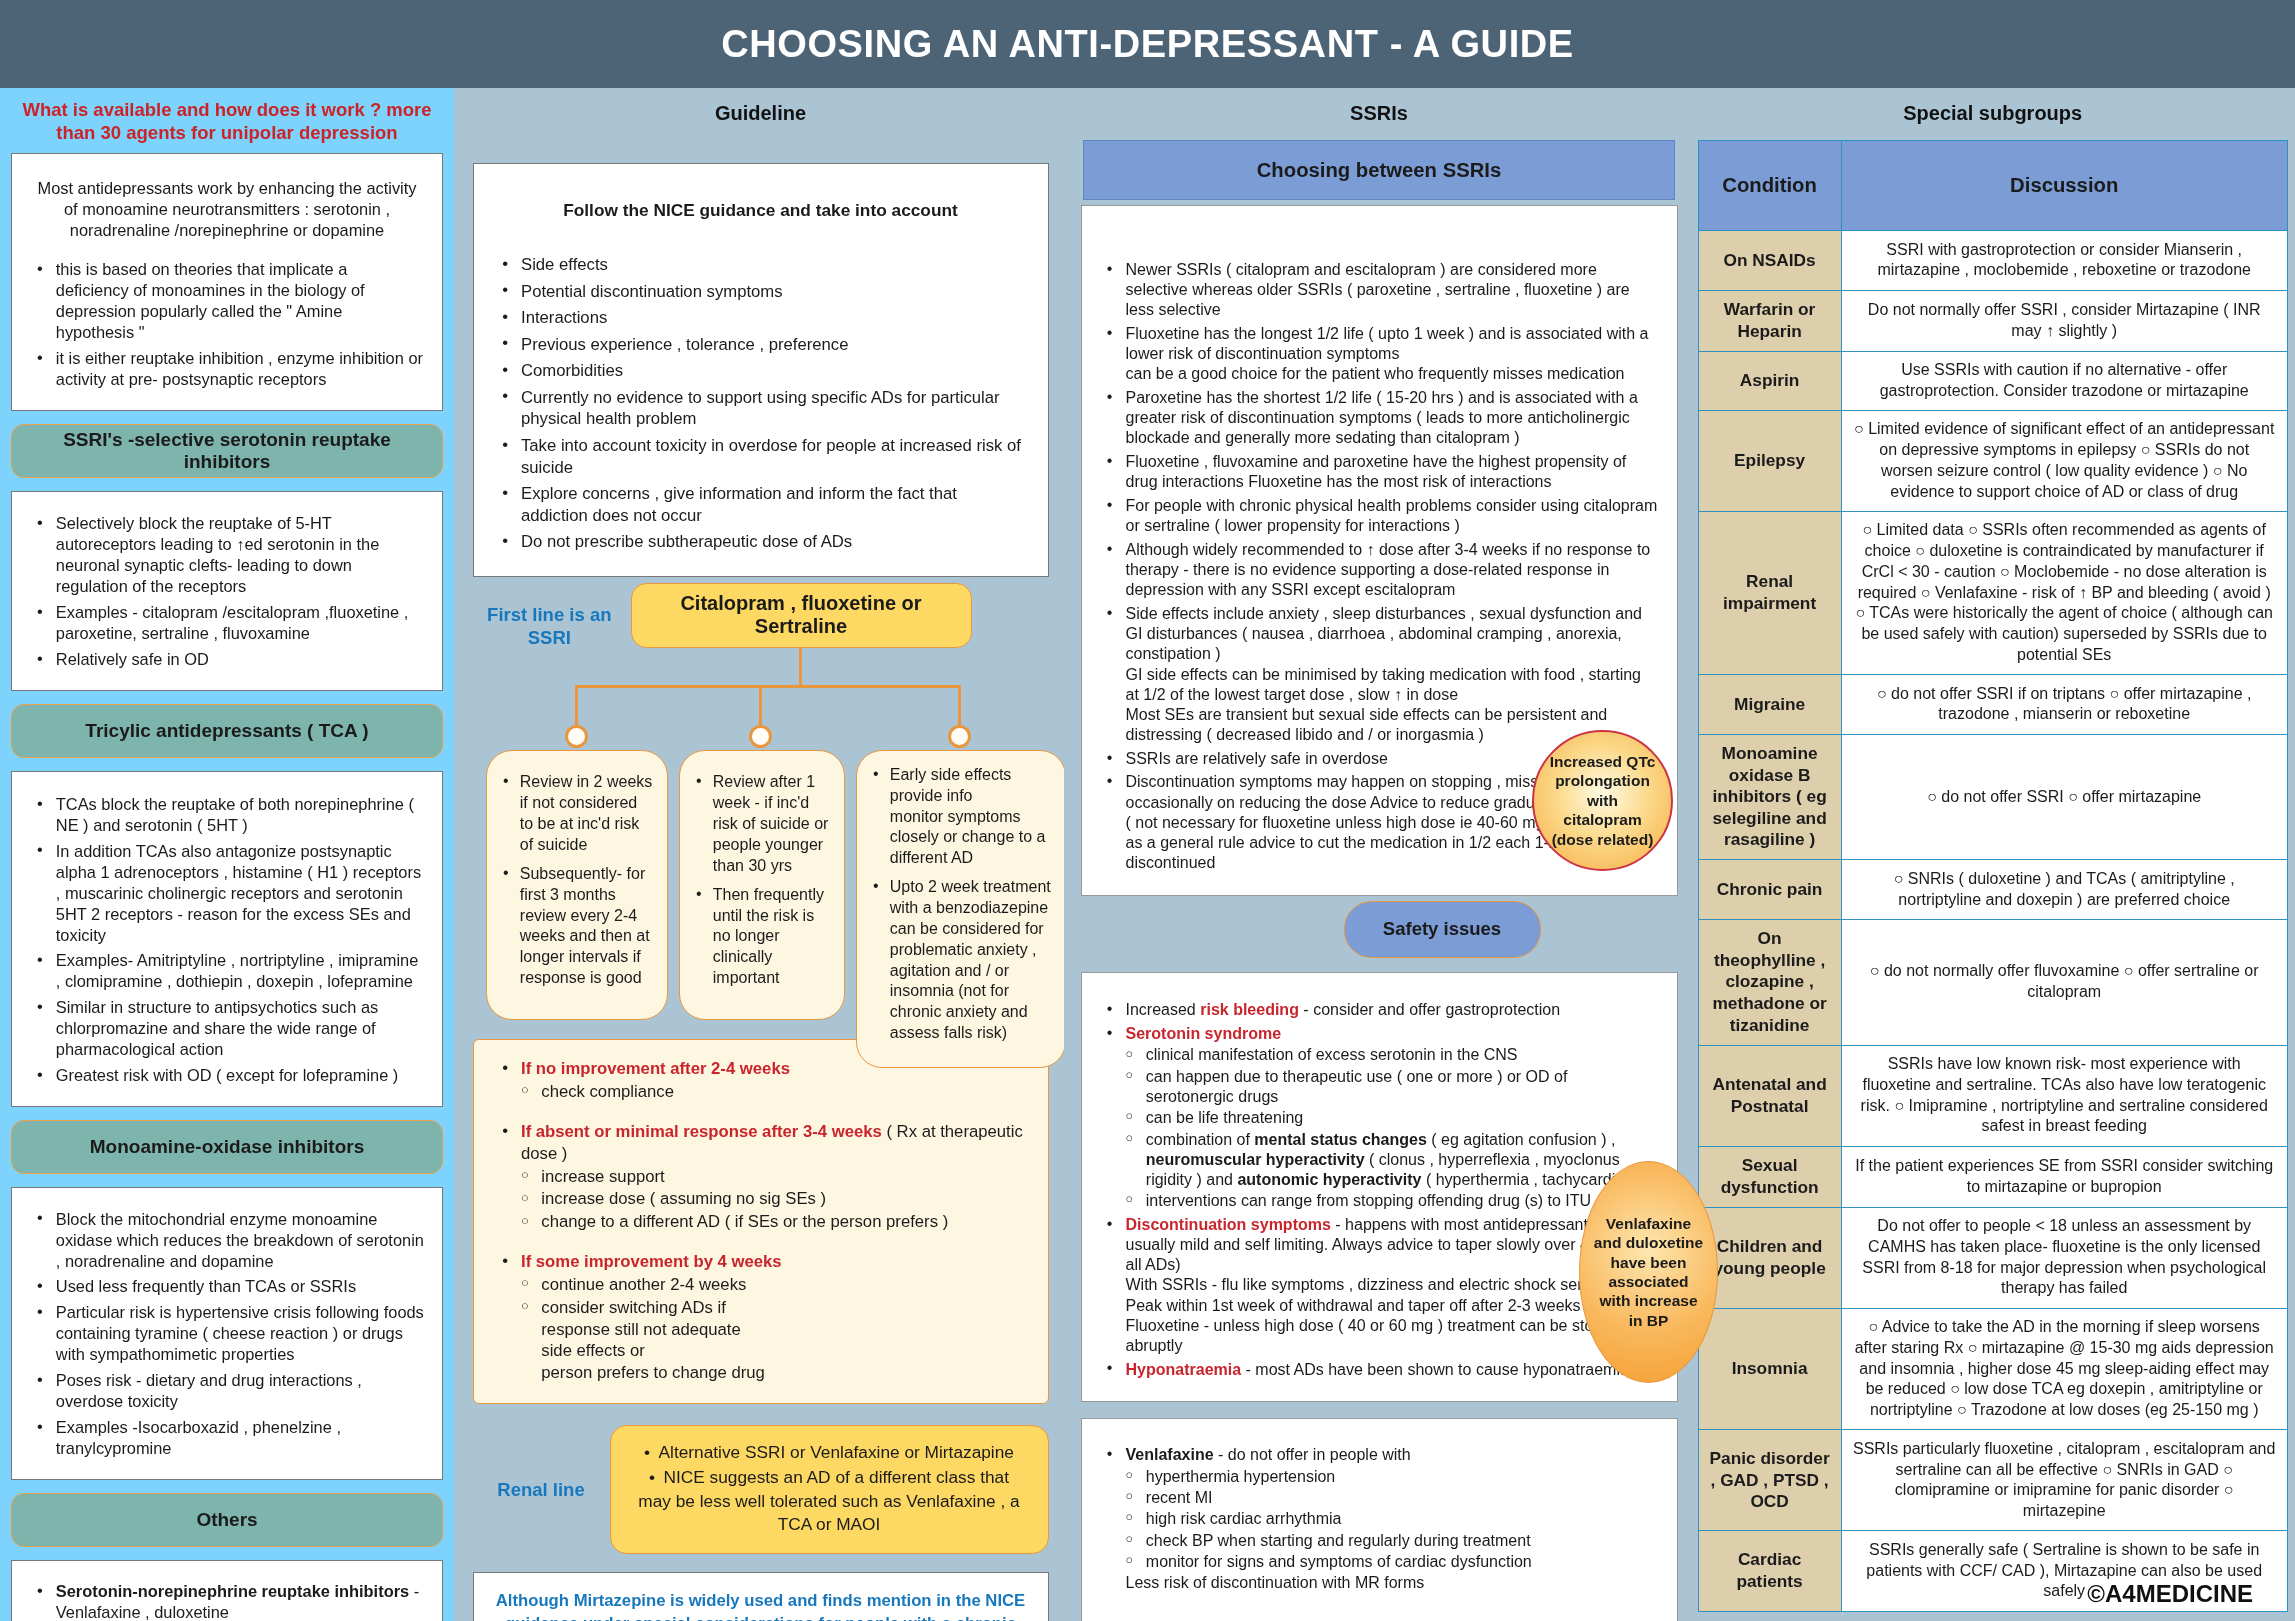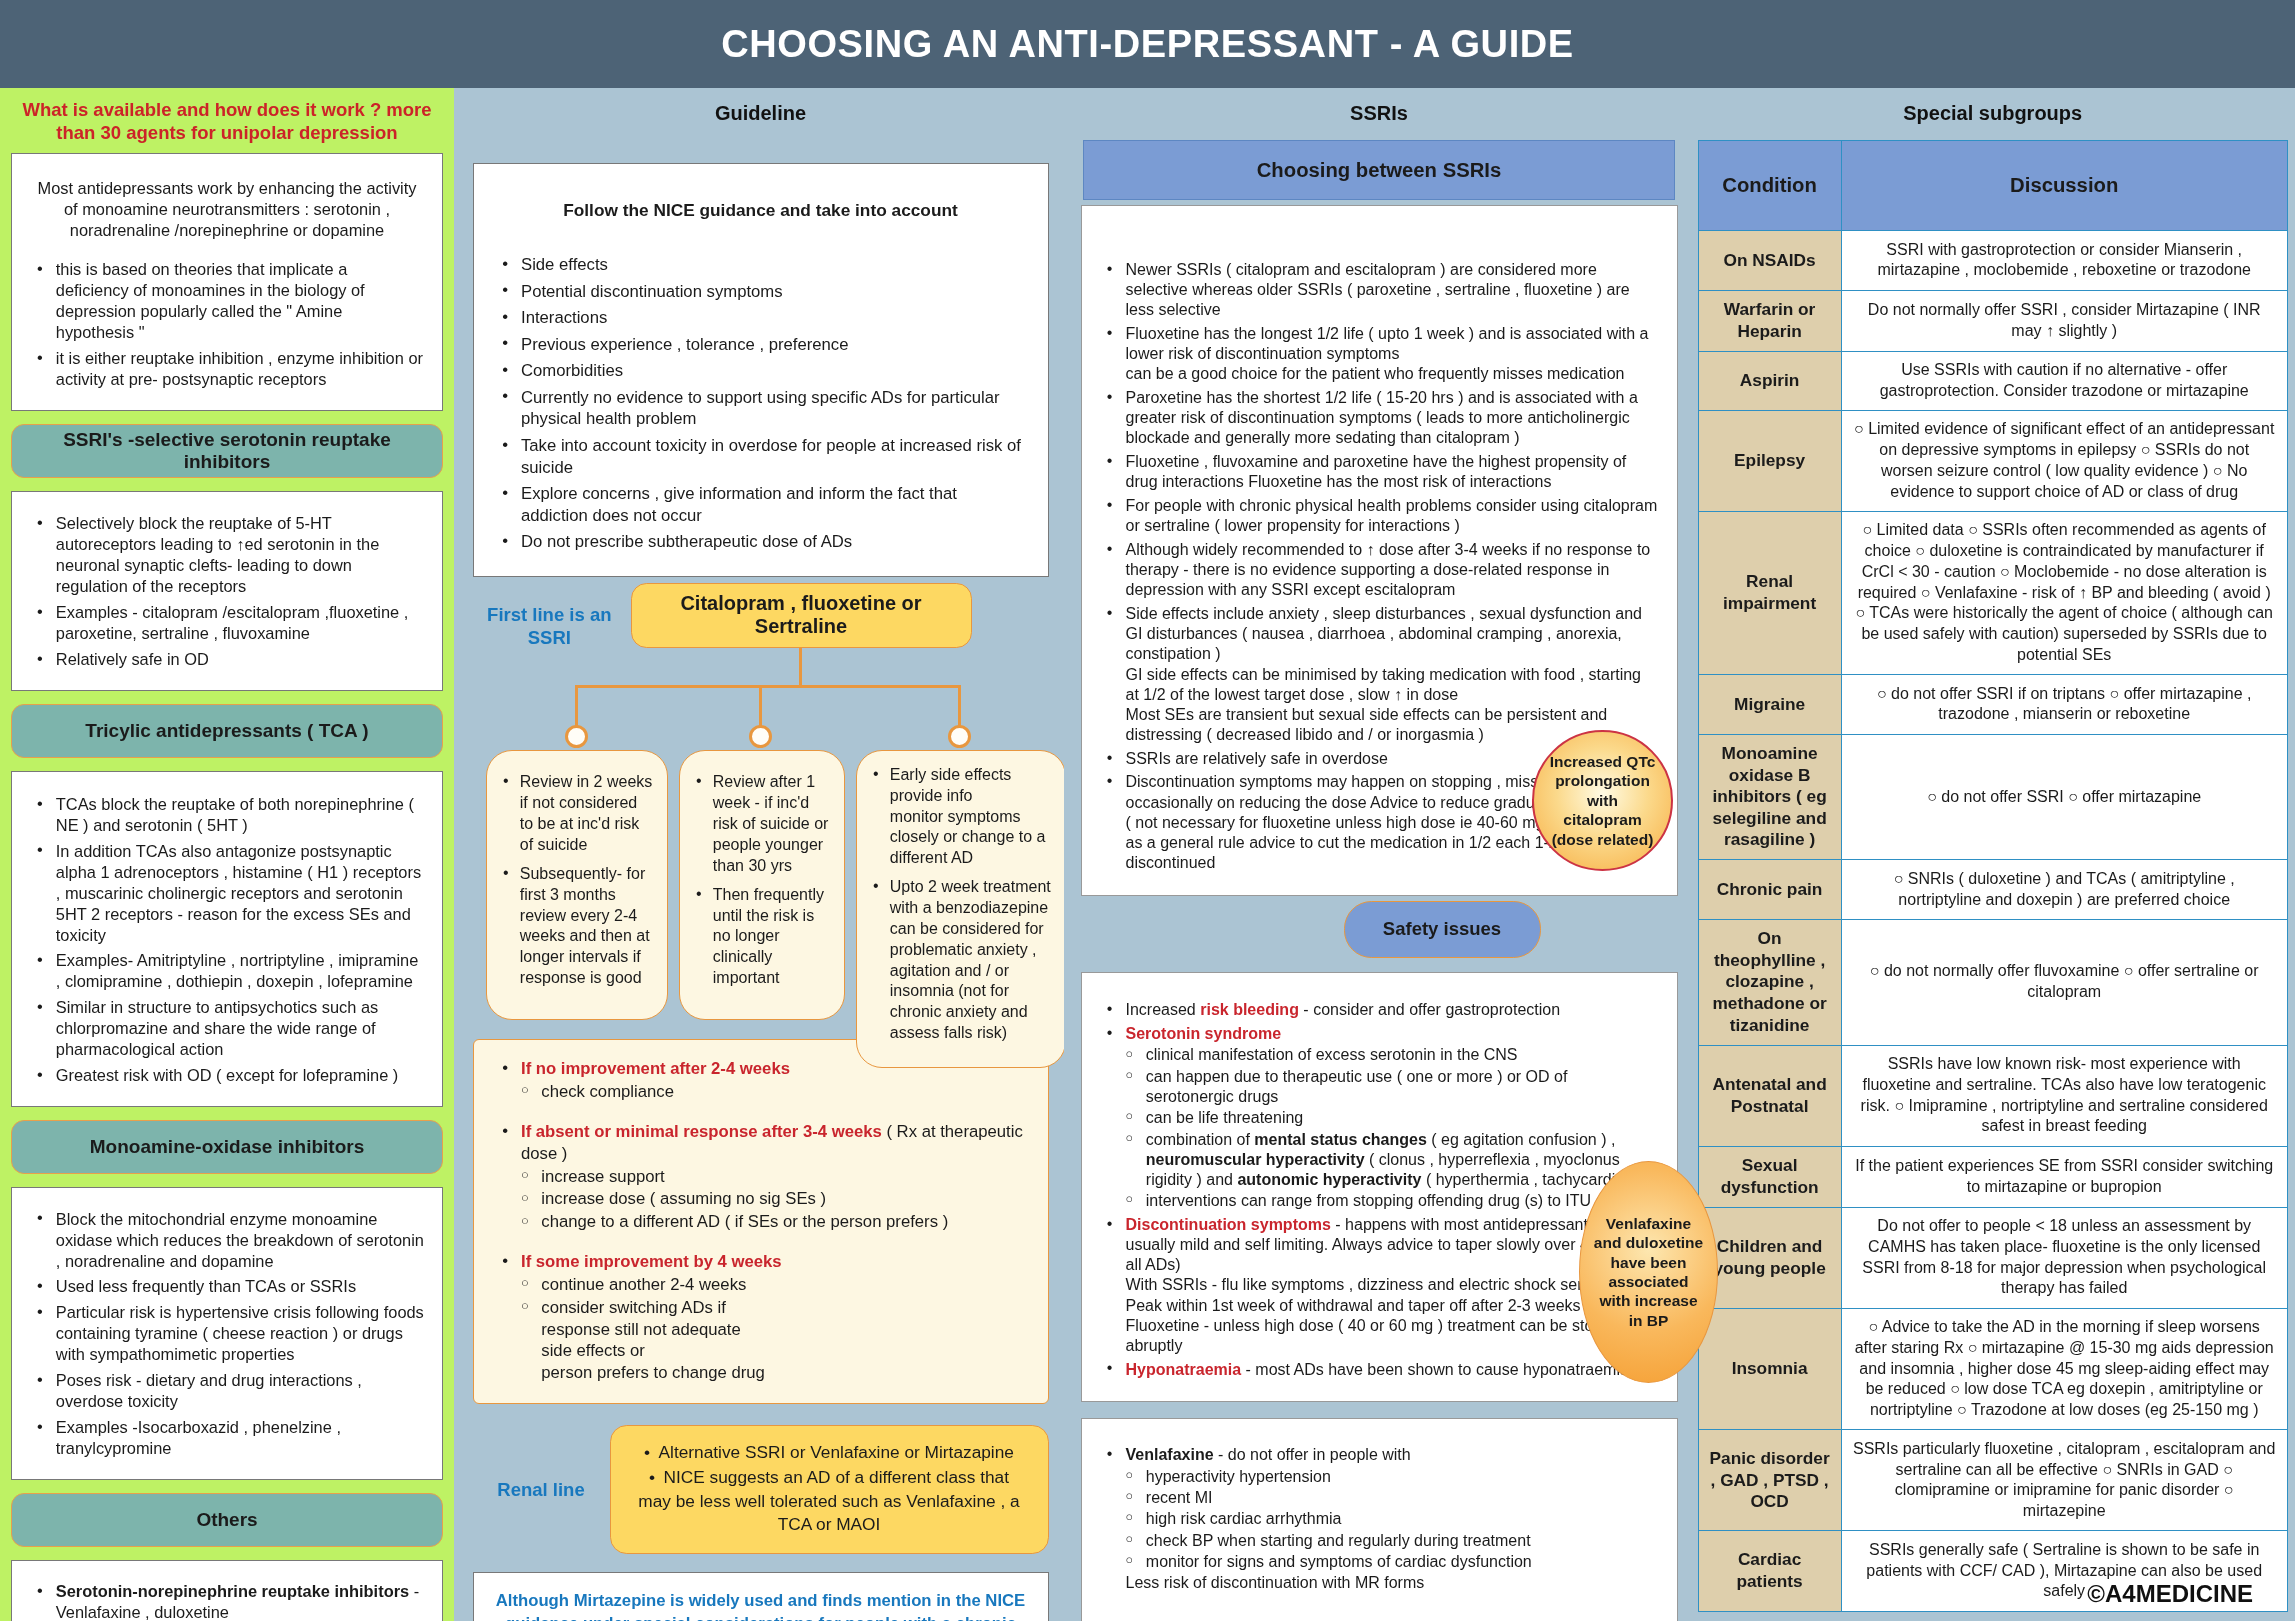--- a/index.html
+++ b/index.html
@@ -1,21 +1,21 @@
 <!DOCTYPE html>
 <html style="font-size:9.6px"><head>
 <meta charset="utf-8">
 <style>
   *{margin:0;padding:0;box-sizing:border-box}
   html,body{width:2295px;height:1621px}
   body{position:relative;font-family:"Liberation Sans",sans-serif;background:#abc4d3;color:#1b1b1b;overflow:hidden}
   .titlebar{position:absolute;left:0;top:0;width:2295px;height:88px;background:#4d6376;display:flex;align-items:center;justify-content:center}
   .titlebar h1{color:#ffffff;font-size:38px;font-weight:bold;letter-spacing:0.6px}
   .col{position:absolute;top:88px;bottom:0;overflow:hidden}
-  #col1{left:0;width:454px;background:#bef264;padding:0 10.8px}
+  #col1{left:0;width:454px;background:#7dd3fc;padding:0 10.8px}
   #col2{left:457px;width:607px;padding:0 15.5px;font-size:16.7px}
   #col3{left:1065px;width:628px;padding:0 15.5px;font-size:16px}
   #col4{left:1694px;width:601px;padding:0 7.2px 0 3.6px}
   .colheader{height:51px;display:flex;align-items:center;justify-content:center;font-weight:bold;font-size:20px;color:#111}
   .c1header{padding:9.6px 6px 3.6px;text-align:center;font-weight:bold;font-size:18.5px;color:#cc2328;line-height:1.25;height:65px}
   .whitebox{background:#fff;border:1.2px solid #787878;padding:15.5px 18px;font-size:16.4px;line-height:1.28}
   .teal{background:#7db4ac;border:1.8px solid #e8a04b;border-radius:13px;min-height:54px;display:flex;align-items:center;justify-content:center;text-align:center;font-weight:bold;font-size:19px;margin:13px 0;padding:0 18px}
   ul{list-style:none}
   ul.dots>li{position:relative;padding-left:26px;margin-bottom:4.8px}
   ul.dots>li::before{content:"\2022";position:absolute;left:7.2px;top:-1.2px}
@@ -269,21 +269,21 @@
 Fluoxetine - unless high dose ( 40 or 60 mg ) treatment can be stopped abruptly</span></li>
       <li><span class="redb">Hyponatraemia</span><span> - most ADs have been shown to cause hyponatraemia</span></li>
     </ul>
   </div>
 
   <div class="ssribox" style="margin-top:15.5px;min-height:311px">
     <ul class="dots" style="margin-top:8.4px">
       <li>
         <span class="bold">Venlafaxine</span><span> - do not offer in people with</span>
         <ul class="circ">
-          <li>hyperactivity hypertension</li>
+          <li>hyperthermia hypertension</li>
           <li>recent MI</li>
           <li>high risk cardiac arrhythmia</li>
           <li>check BP when starting and regularly during treatment</li>
           <li>monitor for signs and symptoms of cardiac dysfunction</li>
         </ul>
         <div>Less risk of discontinuation with MR forms</div>
       </li>
 
     </ul>
   </div>

